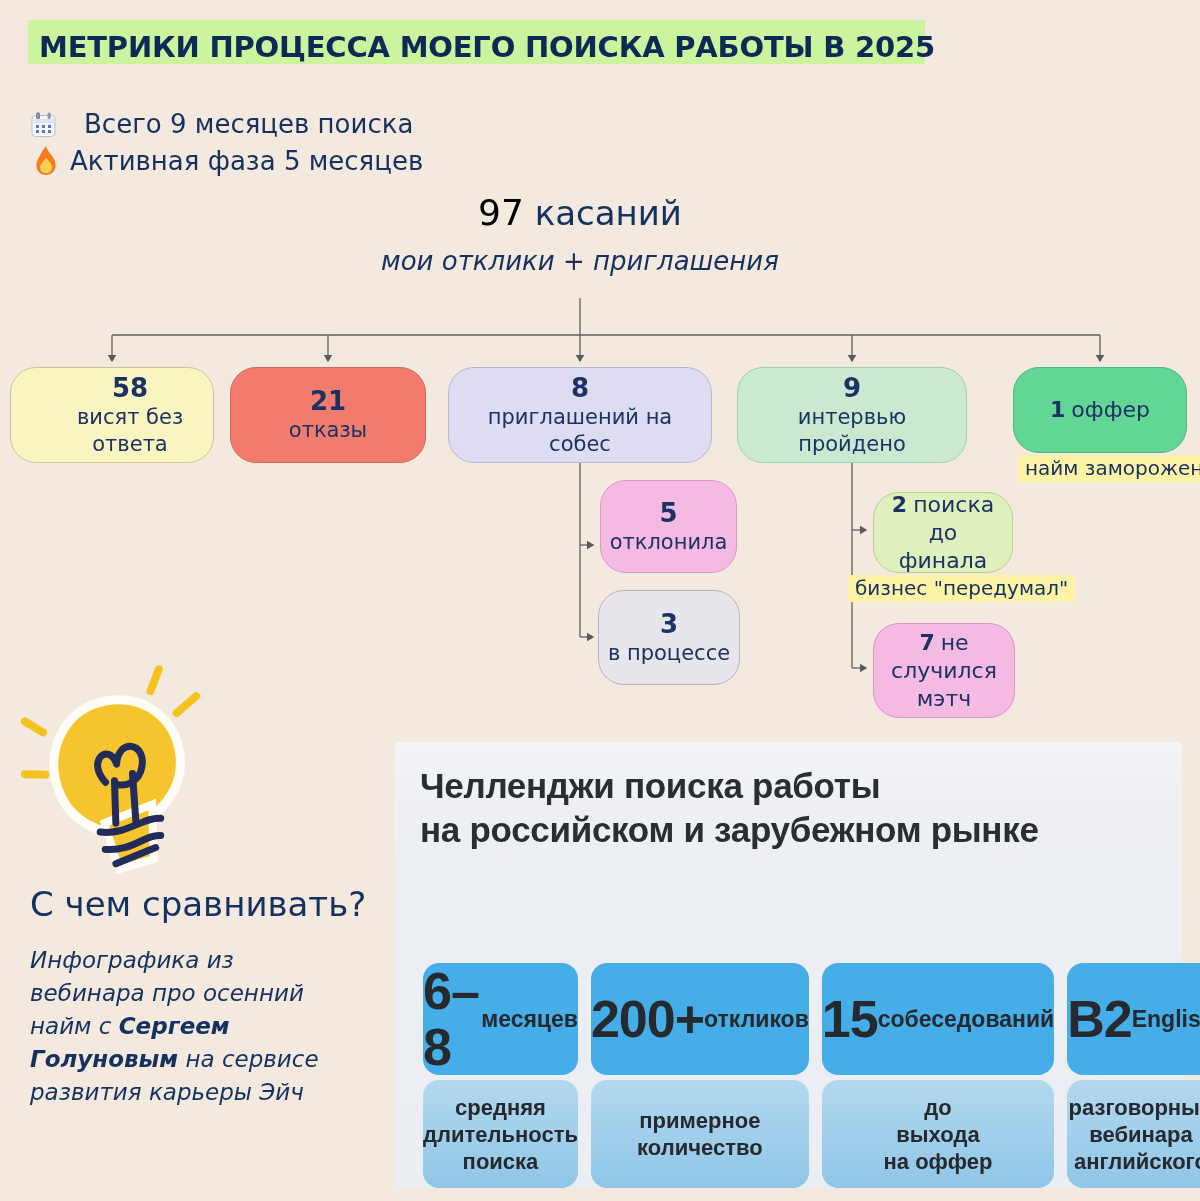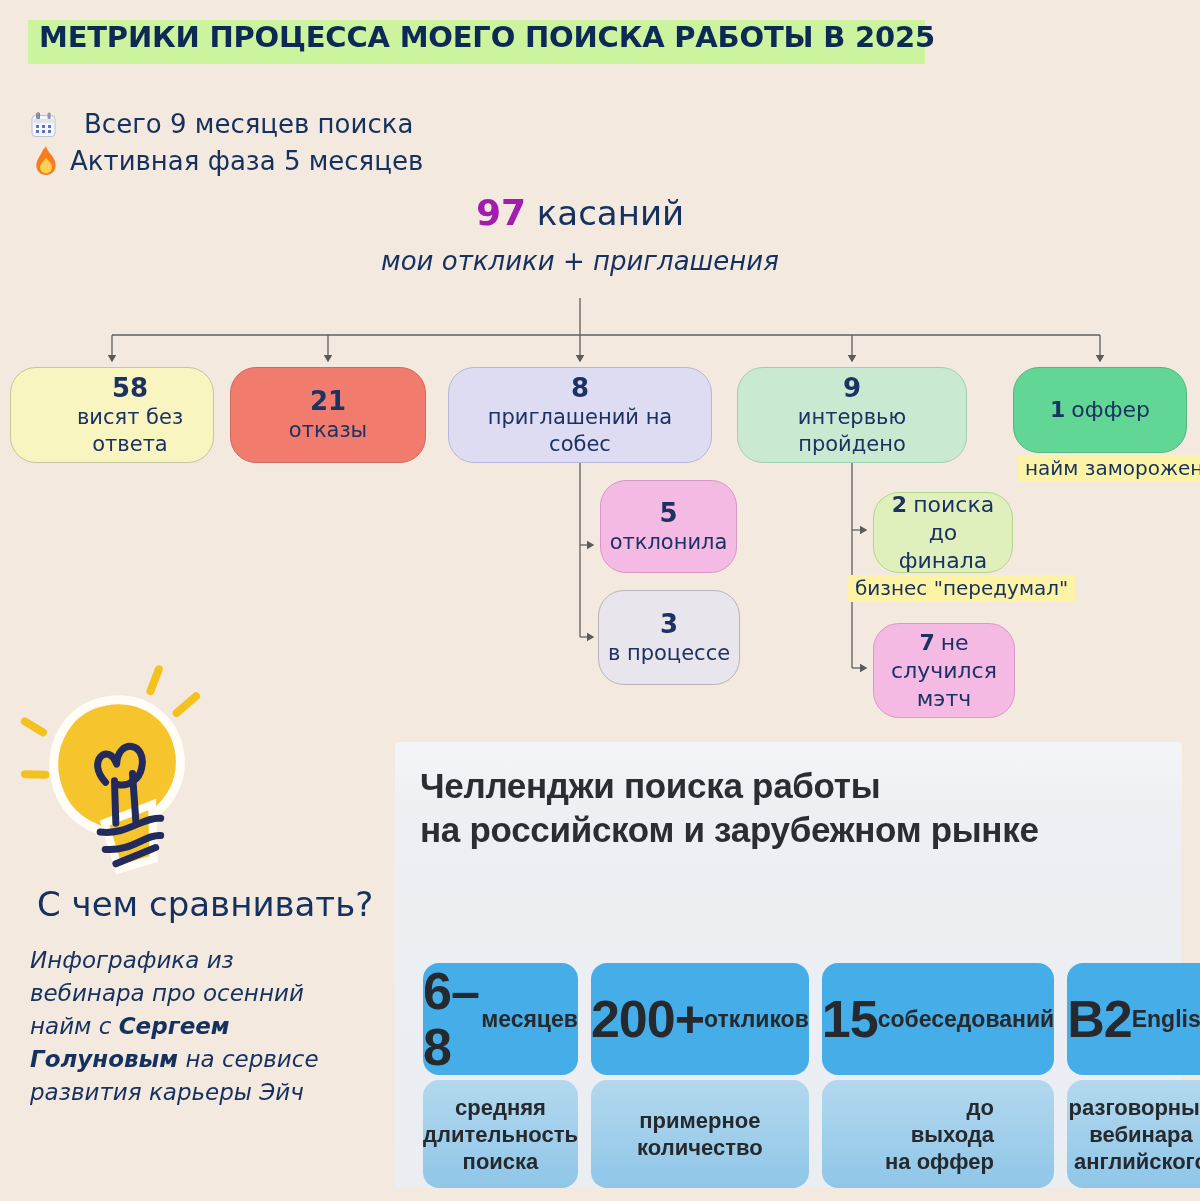--- a/index.html
+++ b/index.html
@@ -5,34 +5,34 @@
   html,body{margin:0;padding:0;}
   .canvas{
     position:relative;width:1200px;height:1201px;overflow:hidden;
     background:#f4e9de;
     font-family:"DejaVu Sans",sans-serif;
     color:#1b3263;
   }
   
   .title-highlight{
     position:absolute;left:28px;top:20px;width:897px;height:44px;
-    background:#ccf39d;display:flex;align-items:flex-start;
+    background:#ccf39d;display:flex;align-items:flex-end;
     padding-left:11px;box-sizing:border-box;
   }
   .title-highlight span{
     font-size:29px;font-weight:bold;color:#0d2a56;white-space:nowrap;letter-spacing:-0.2px;
   }
   
   .stat{position:absolute;left:30px;display:flex;align-items:center;gap:12px;
         font-size:26px;color:#15315f;line-height:30px;}
   .stat svg{flex:0 0 auto;}
   
   .root-line{position:absolute;left:380px;top:192px;width:400px;text-align:center;
              font-size:34px;color:#15315f;}
-  .root-line .num{font-weight:bold;font-size:36px;color:#a21caf;}
+  .root-line .num{font-weight:normal;font-size:36px;color:#000000;}
   .root-sub{position:absolute;left:330px;top:246px;width:500px;text-align:center;
             font-size:26px;font-style:italic;color:#15315f;}
   
   .connectors{position:absolute;left:0;top:0;pointer-events:none;}
   
   .node{
     position:absolute;border-radius:26px;box-sizing:border-box;
     display:flex;flex-direction:column;align-items:center;justify-content:center;
     text-align:center;color:#1b3263;padding:4px 8px;z-index:2;
   }
@@ -47,21 +47,21 @@
   .n-mint{background:#c9ead1;border:1px solid #9fcfae;}
   .n-green{background:#62d694;border:1px solid #52b67e;}
   .n-pink{background:#f5bae4;border:1px solid #d898c8;}
   .n-gray{background:#e9e5ec;border:1px solid #b9b3bd;}
   .n-lightgreen{background:#dff0bd;border:1px solid #b5d48c;}
   .n-green .txt{font-size:27px;}
   
   .note{position:absolute;background:#fcf3a6;color:#15315f;font-size:20px;line-height:25px;
         padding:1px 7px;white-space:nowrap;z-index:3;}
   
-  .compare-heading{position:absolute;left:37px;top:884px;font-size:34px;color:#15315f;}
+  .compare-heading{position:absolute;left:30px;top:884px;font-size:34px;color:#15315f;}
   .compare-text{position:absolute;left:30px;top:944px;width:322px;
                 font-size:23px;font-style:italic;line-height:33px;color:#15315f;}
   .compare-text .bold{font-weight:bold;}
   
   .bulb{position:absolute;left:18px;top:662px;}
   
   .panel{
     position:absolute;left:395px;top:742px;width:787px;height:446px;
     background:linear-gradient(180deg,#f4f5f8 0%,#edeff3 15%,#eaedf2 100%);
     border-radius:4px;font-family:"Liberation Sans",sans-serif;color:#2a2d32;
@@ -77,21 +77,21 @@
   }
   .card-value{font-size:52px;font-weight:bold;line-height:56px;letter-spacing:-1px;}
   .card-unit{font-size:23px;font-weight:bold;margin-top:1px;}
   .card-bottom{
     height:108px;background:linear-gradient(180deg,#b3d8ee 0%,#8fc6e8 100%);
     border-radius:16px;display:flex;align-items:center;justify-content:center;
     text-align:center;font-size:22px;font-weight:bold;line-height:27px;color:#26292d;
   }
   .card:nth-child(1) .card-bottom div{max-width:160px;}
   .card:nth-child(2) .card-bottom div{max-width:140px;}
-  .card:nth-child(3) .card-bottom div{max-width:112px;text-align:right;}
+  .card:nth-child(3) .card-bottom div{max-width:112px;}
   .card:nth-child(4) .card-bottom div{max-width:150px;}
 </style>
 </head>
 <body>
 
 <div class="canvas">
 
   <div class="title-highlight">
     <span>МЕТРИКИ ПРОЦЕССА МОЕГО ПОИСКА РАБОТЫ В 2025</span>
   </div>

